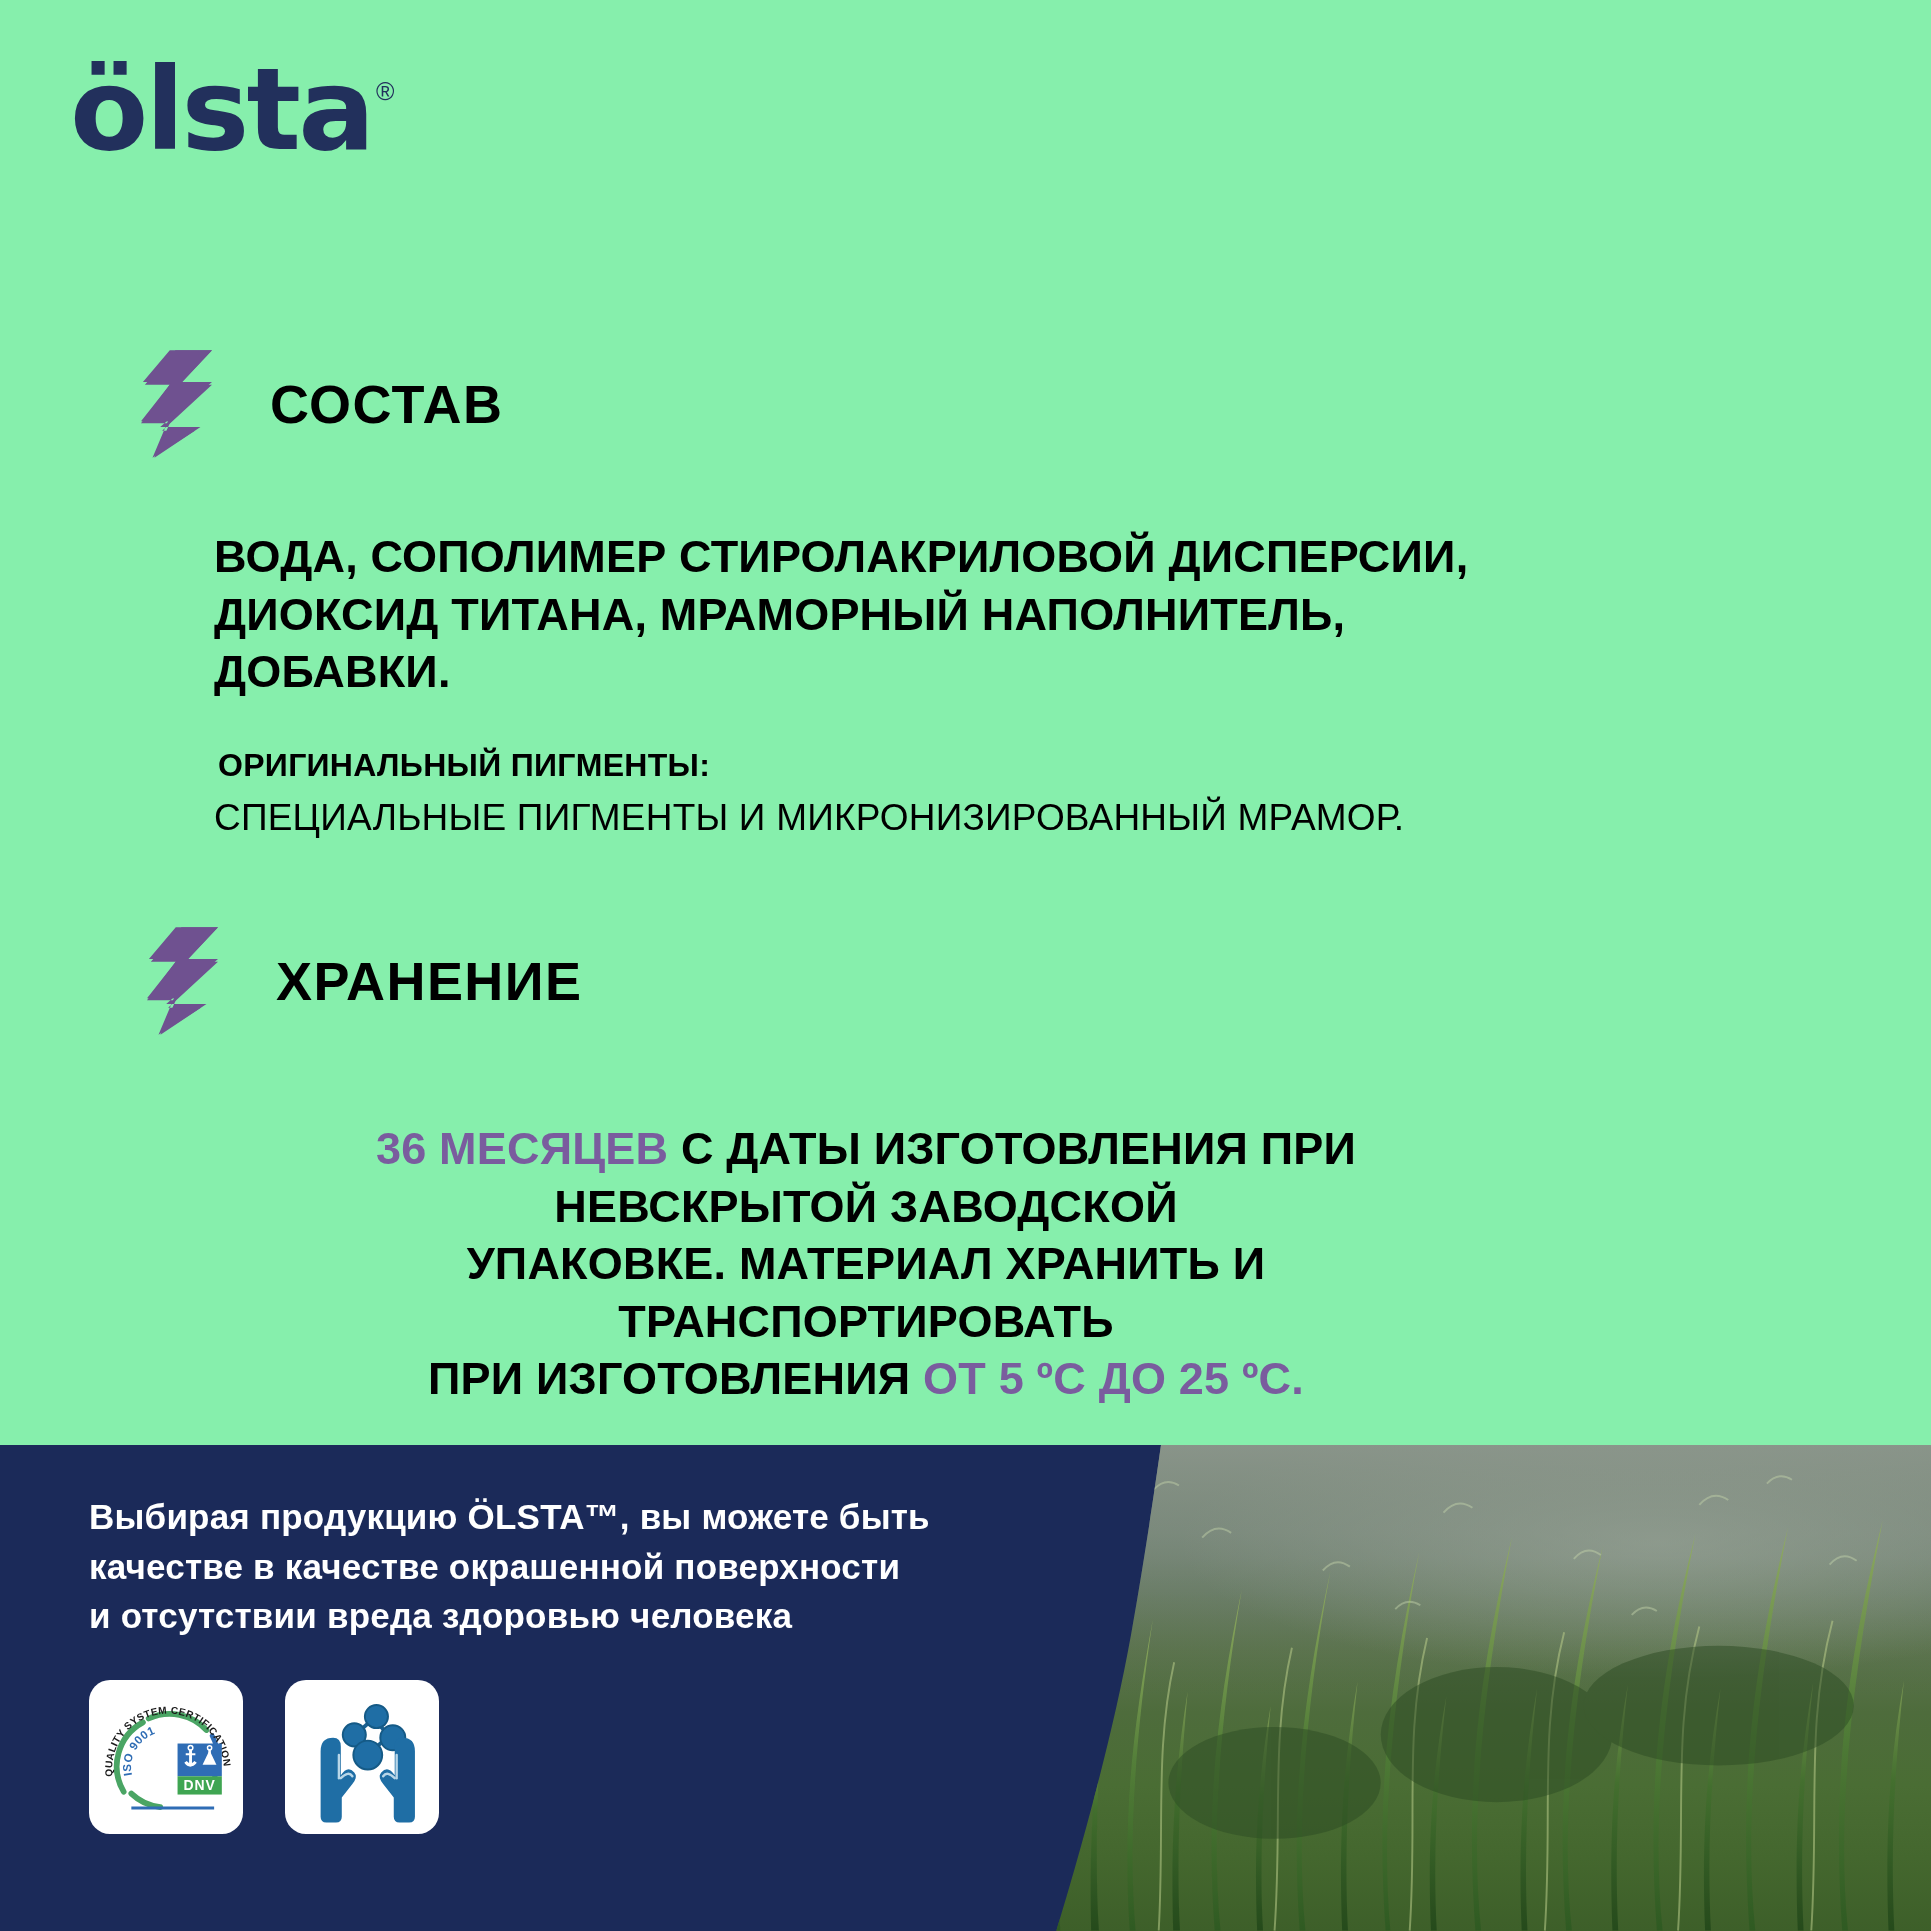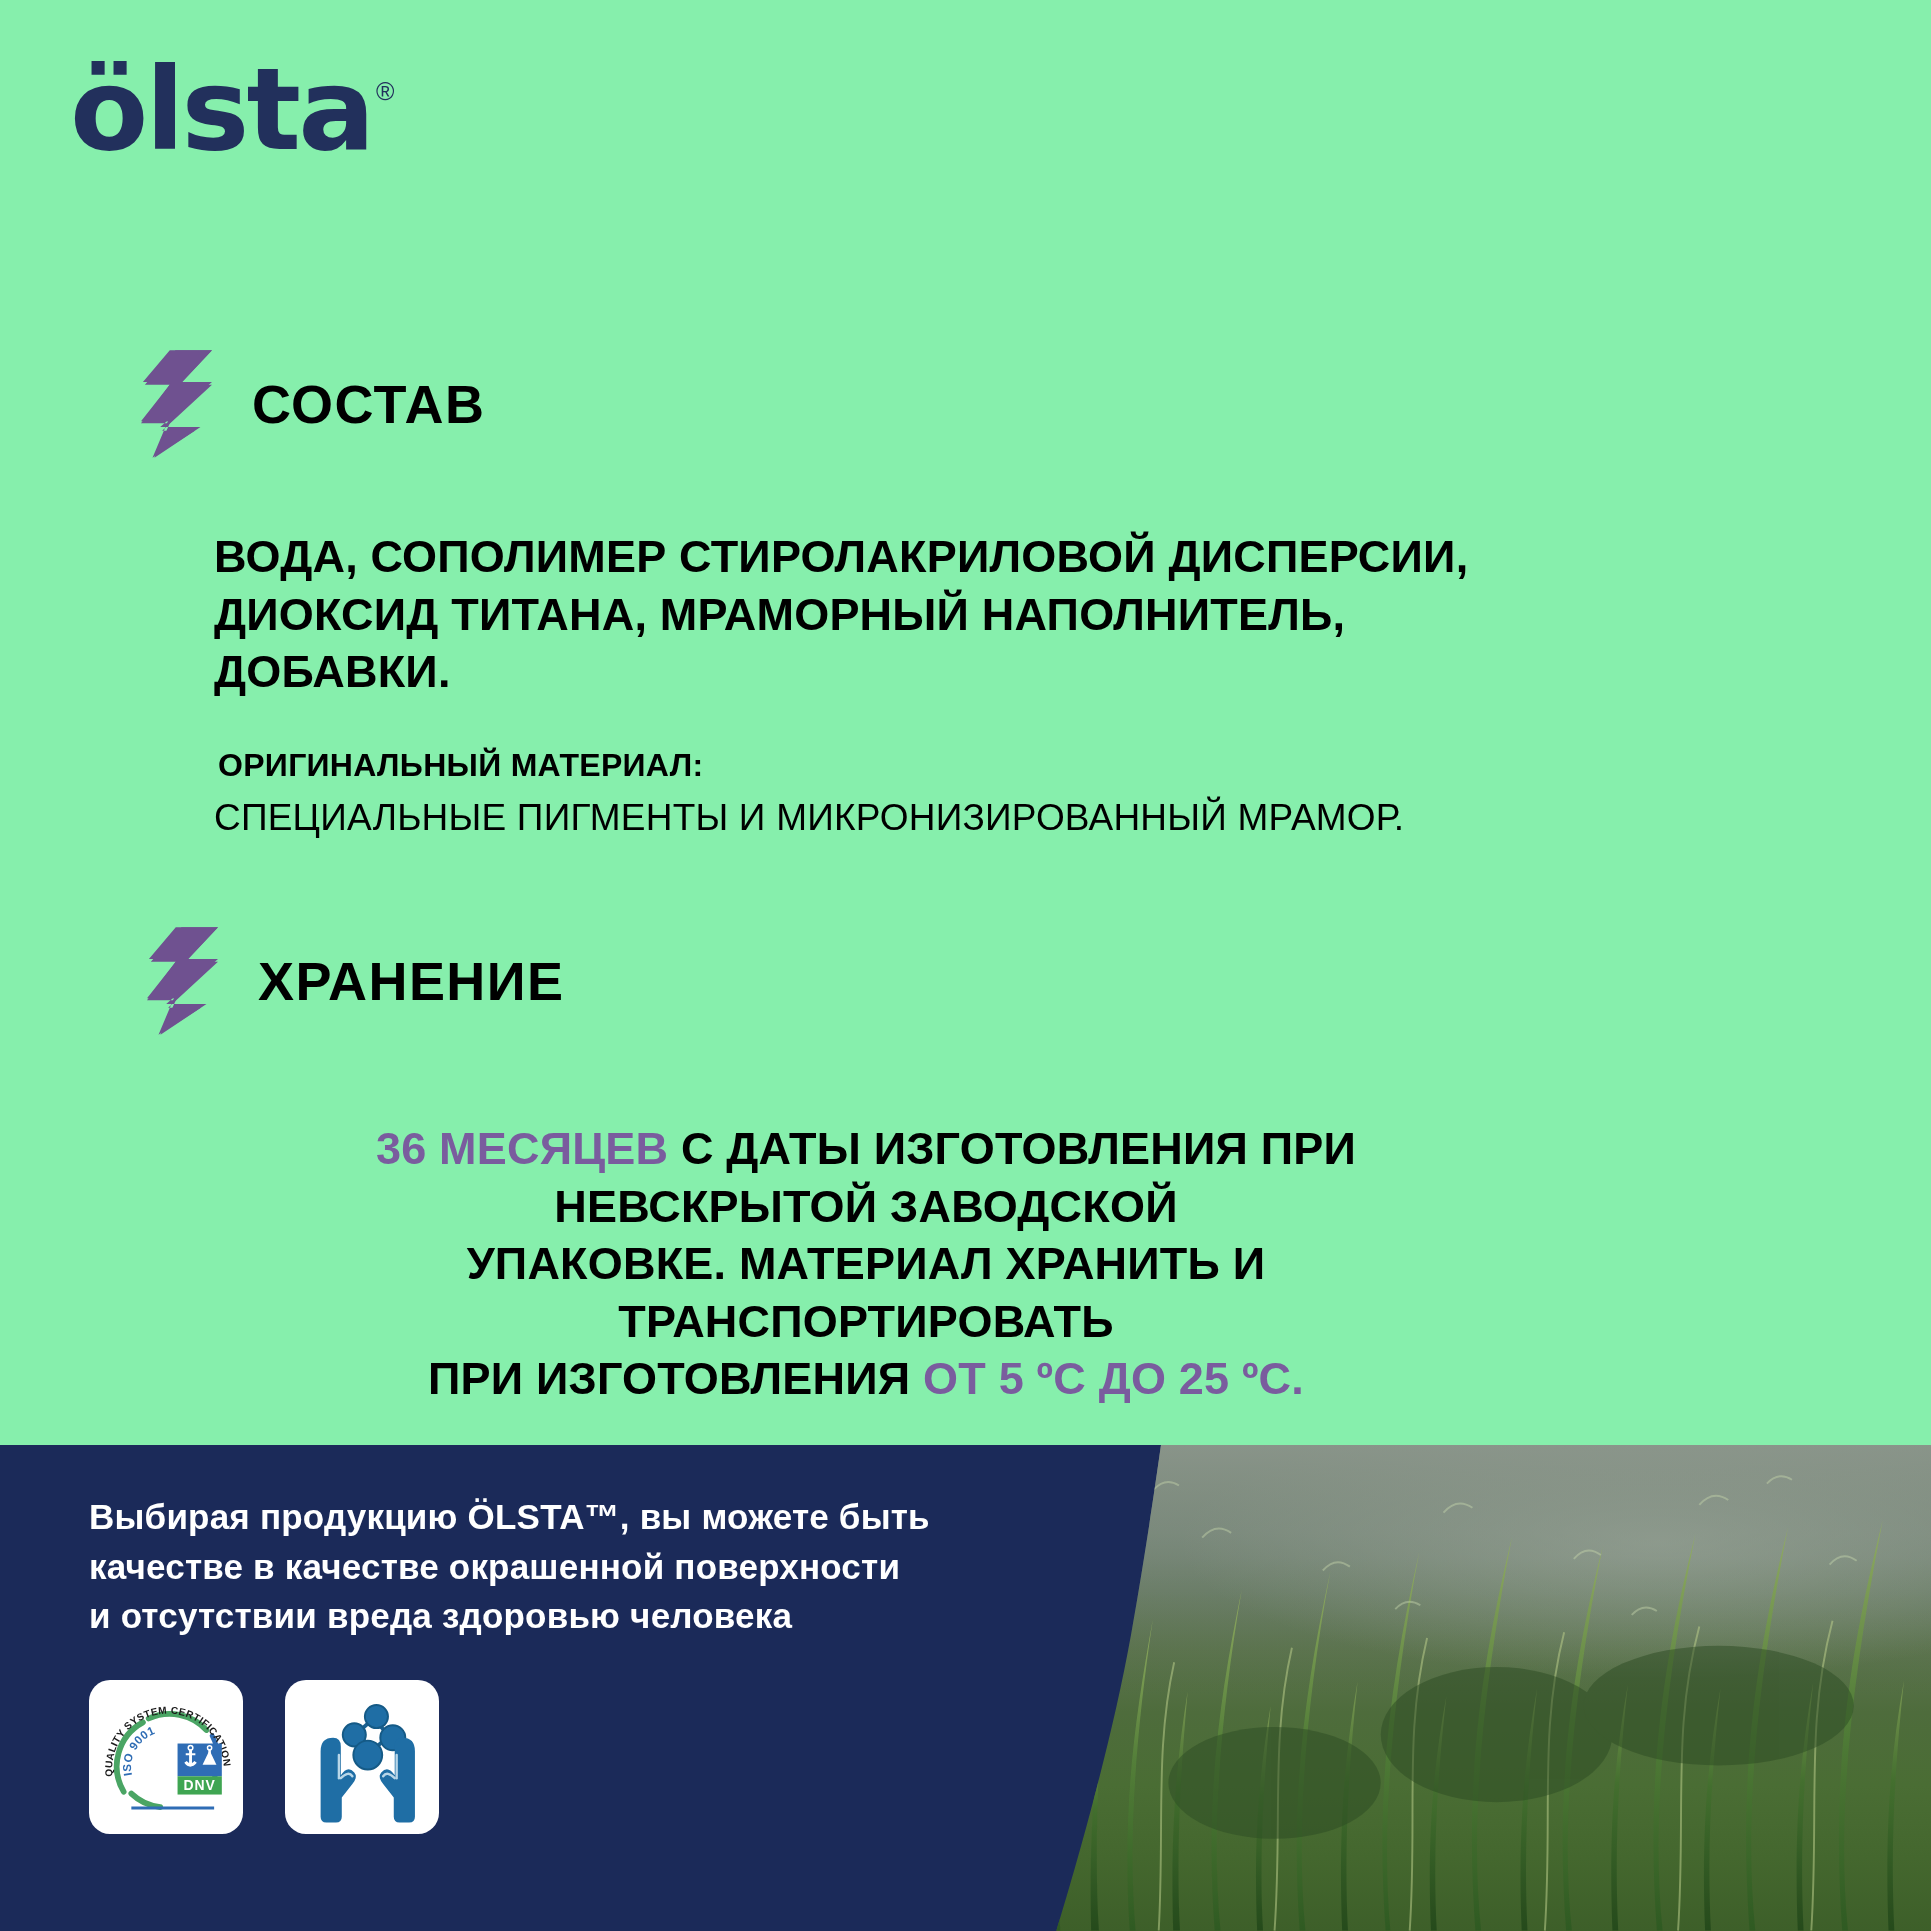--- a/index.html
+++ b/index.html
@@ -43,21 +43,21 @@
     margin-top: 21px;
     font-weight: 400;
   }
 
   
   .section { position: absolute; left: 0; width: 100%; }
 
   .sect-head {
     display: flex;
     align-items: center;
-    gap: 40px;
+    gap: 58px;
     padding-left: 141px;
   }
   .bolt-icon { width: 71px; height: 108px; flex: 0 0 auto; display: block; }
   .sect-title {
     font-family: "Liberation Sans", sans-serif;
     font-weight: 700;
     font-size: 54px;
     letter-spacing: 1.4px;
     color: #000000;
     line-height: 1;
@@ -165,21 +165,21 @@
 
   <div class="section" style="top:350px;">
     <div class="sect-head">
       <svg class="bolt-icon" viewBox="0 0 74 112">
         <polygon fill="#6f5190" points="36,0 74,0 40,36 74,36 22,84 56,84 12,112 28,74 0,74 30,36 4,36"></polygon>
         <polygon fill="#6f5190" points="30,0 74,0 43,33 74,33 20,80 62,80 14,112 30,76 0,76 32,33 2,33"></polygon>
       </svg>
       <div class="sect-title">СОСТАВ</div>
     </div>
     <div class="body-text" style="margin-top:70px;">ВОДА, СОПОЛИМЕР СТИРОЛАКРИЛОВОЙ ДИСПЕРСИИ, ДИОКСИД ТИТАНА, МРАМОРНЫЙ НАПОЛНИТЕЛЬ, ДОБАВКИ.</div>
-    <div class="sub-label" style="margin-top:46px;">ОРИГИНАЛЬНЫЙ МАТЕРИАЛ:</div>
+    <div class="sub-label" style="margin-top:46px;">ОРИГИНАЛЬНЫЙ ПИГМЕНТЫ:</div>
     <div class="sub-text" style="margin-top:13.5px;">СПЕЦИАЛЬНЫЕ ПИГМЕНТЫ И МИКРОНИЗИРОВАННЫЙ МРАМОР.</div>
   </div>
 
   <div class="section" style="top:927px;margin-left:6px;">
     <div class="sect-head">
       <svg class="bolt-icon" viewBox="0 0 74 112">
         <polygon fill="#6f5190" points="36,0 74,0 40,36 74,36 22,84 56,84 12,112 28,74 0,74 30,36 4,36"></polygon>
         <polygon fill="#6f5190" points="30,0 74,0 43,33 74,33 20,80 62,80 14,112 30,76 0,76 32,33 2,33"></polygon>
       </svg>
       <div class="sect-title">ХРАНЕНИЕ</div>

